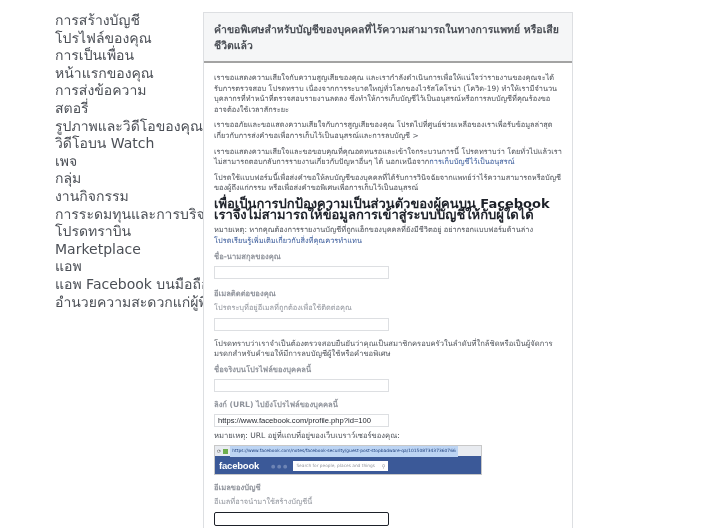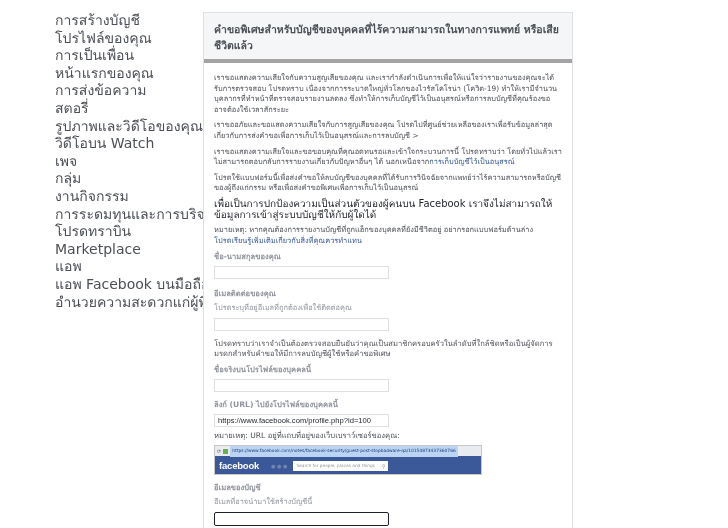--- a/index.html
+++ b/index.html
@@ -3,27 +3,27 @@
   <meta charset="utf-8">
   <style>
     * { box-sizing: border-box; margin: 0; padding: 0; }
     html, body { width: 728px; height: 528px; overflow: hidden; background: #ffffff; }
     body { font-family: "DejaVu Sans", "Liberation Sans", sans-serif; color: #1d2129; position: relative; }
 
     .sidebar { position: absolute; left: 55px; top: 12px; width: 145px; }
     .sidebar-item { display: block; font-size: 14px; color: #4b4f56; height: 17.6px; line-height: 17.6px; white-space: nowrap; cursor: pointer; }
 
     .panel { position: absolute; left: 203px; top: 12px; width: 370px; height: 530px; border: 1px solid #dddfe2; background: #fff; }
-    .panel-header { background: #f5f6f7; border-bottom: 4px solid #a3a3a3; padding: 8px 10px 8px 10px; height: 50px; }
+    .panel-header { background: #f5f6f7; border-bottom: 2px solid #a3a3a3; padding: 8px 10px 8px 10px; height: 50px; }
     .panel-title { font-size: 10.5px; font-weight: bold; color: #4b4f56; line-height: 16px; }
 
     .panel-body { padding: 10px 10px 0 10px; font-size: 7.4px; line-height: 10.6px; color: #4b4f56; }
     .para { margin-bottom: 5px; }
     .link { color: #365899; cursor: pointer; }
-    .bold-para { font-weight: normal; font-size: 10px; color: #1d2129; margin-bottom: 5px; }
+    .bold-para { font-weight: bold; font-size: 13px; color: #1d2129; margin-bottom: 5px; }
 
     .field-label { font-size: 7.6px; font-weight: bold; color: #90949c; margin-top: 6px; margin-bottom: 4px; line-height: 10px; }
     .field-hint { font-size: 7.4px; color: #90949c; margin-bottom: 5px; line-height: 10px; }
     .text-input { display: block; width: 175px; height: 13px; border: 1px solid #dddfe2; background: #fff; font-size: 7.6px; color: #1d2129; padding: 1px 3px; font-family: "Liberation Sans", sans-serif; margin-bottom: 4px; }
     .text-input.focused { border: 1px solid #1d2129; border-radius: 2px; height: 14px; }
     .note { font-size: 7.6px; color: #4b4f56; margin-bottom: 4px; line-height: 10px; }
 
     .browser-shot { width: 268px; height: 30px; border: 1px solid #c8c8c8; margin-bottom: 4px; overflow: hidden; }
     .bs-urlbar { height: 10px; background: #e8ebf0; display: flex; align-items: center; padding-left: 2px; font-size: 4.4px; white-space: nowrap; }
     .bs-nav { color: #666; font-size: 5px; margin-right: 2px; }

